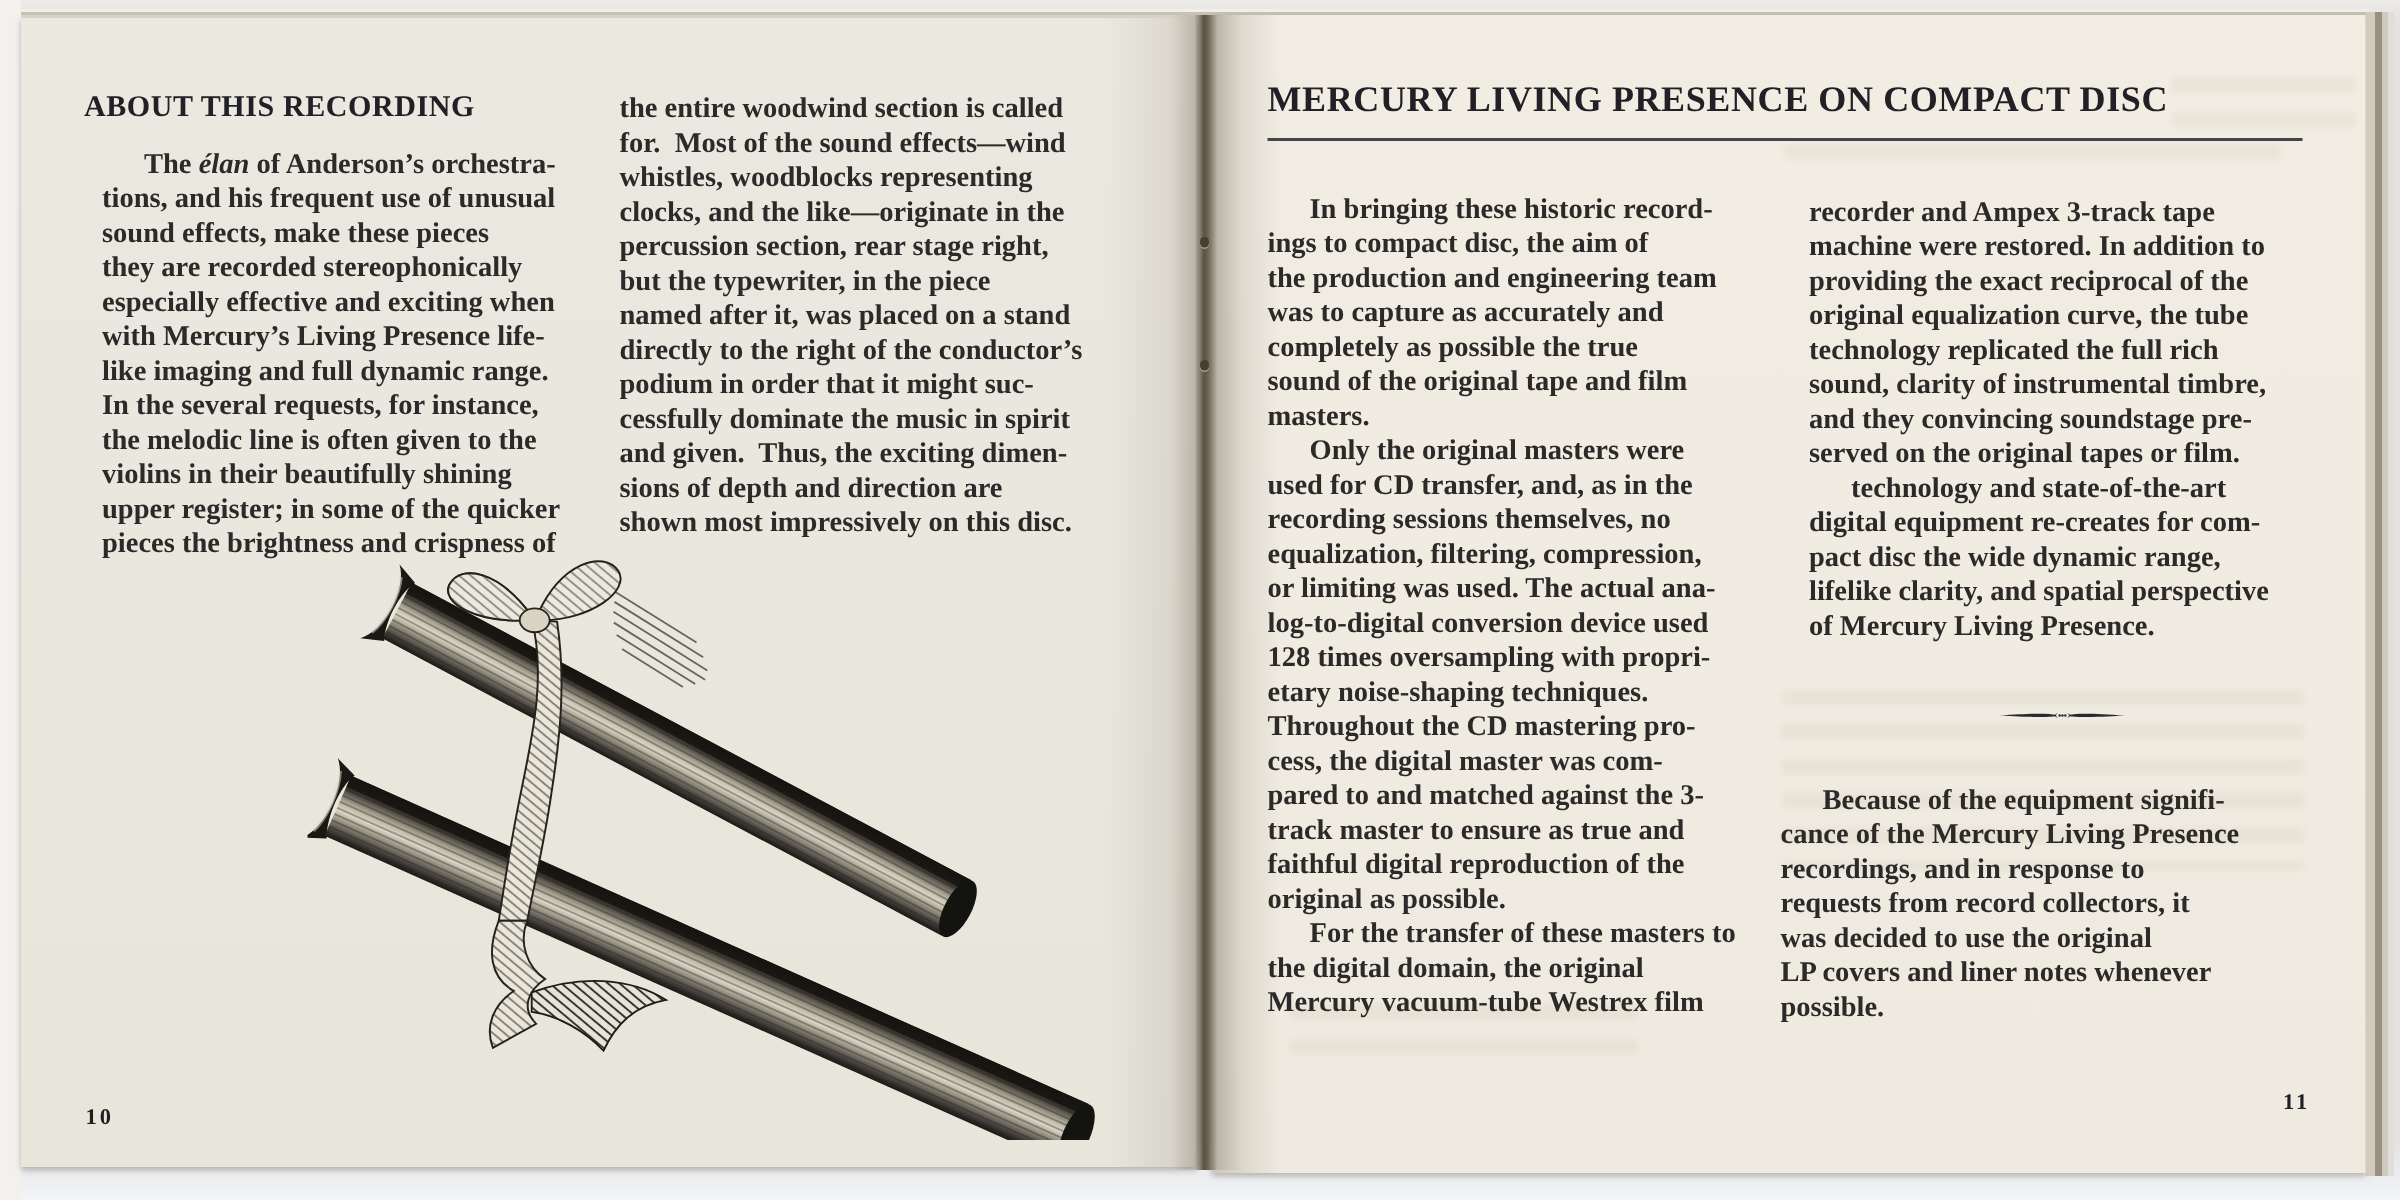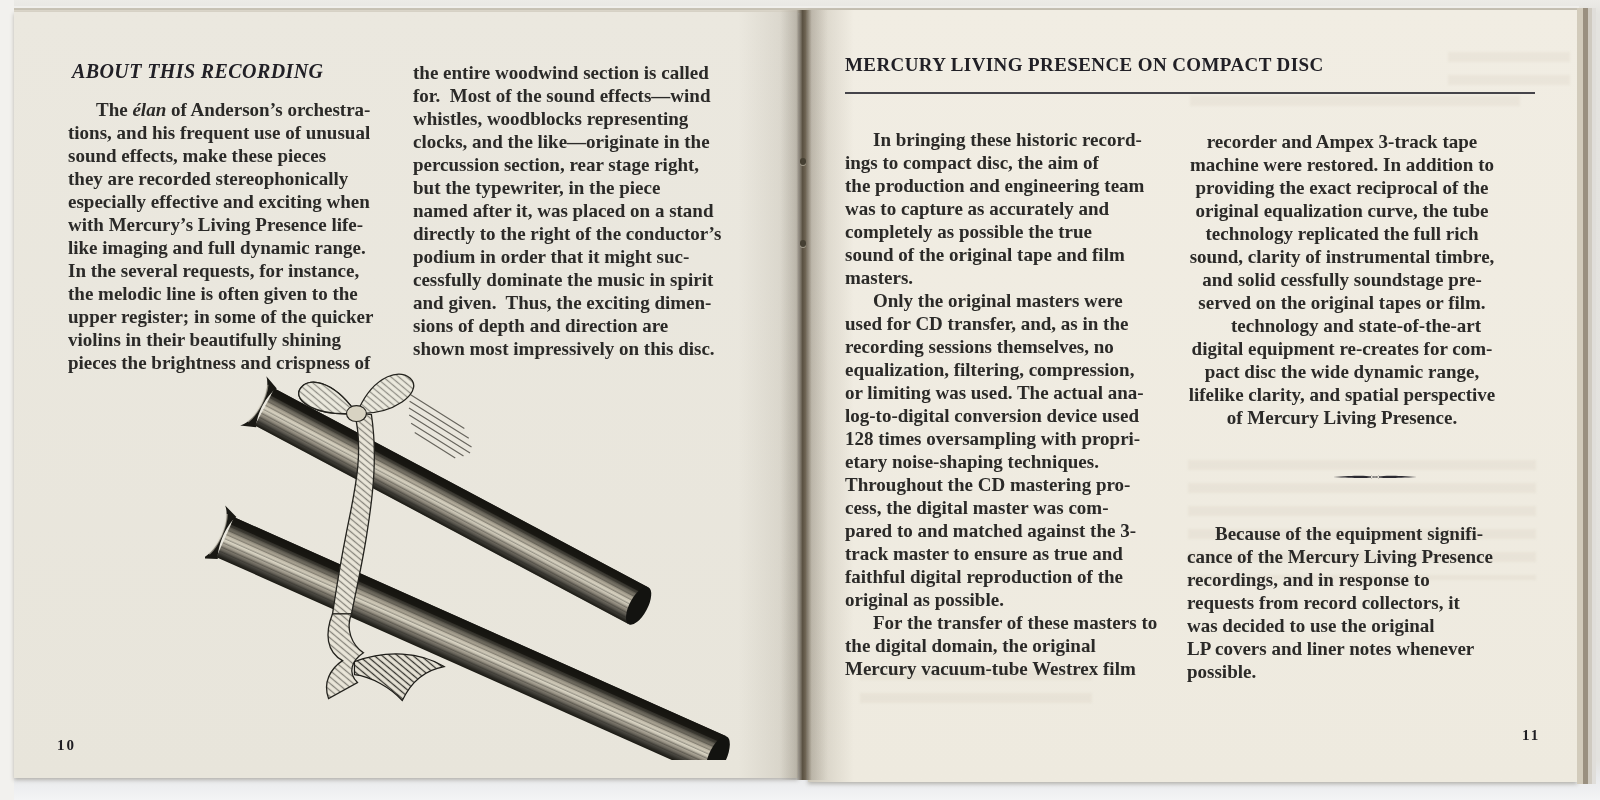--- a/index.html
+++ b/index.html
@@ -21,22 +21,22 @@
     background:linear-gradient(90deg,rgba(80,70,50,0),rgba(80,70,50,.14));}
   .page-right::before{content:"";position:absolute;left:0;top:0;width:46px;height:100%;
     background:linear-gradient(90deg,rgba(80,70,50,.2),rgba(80,70,50,0));}
   .gutter{left:780px;top:10px;width:48px;height:770px;pointer-events:none;
     background:linear-gradient(90deg,rgba(70,60,45,0) 0%,rgba(70,60,45,.18) 34%,#5a5142 47%,#6e6453 53%,rgba(70,60,45,.16) 66%,rgba(70,60,45,0) 100%);}
   .staple{left:800px;width:6px;height:7px;border-radius:3px;background:#453f32;
     box-shadow:0 1px 0 rgba(230,225,210,.5);}
   .edge-right{left:1577px;top:8px;width:19px;height:776px;
     background:linear-gradient(90deg,#d2cbbb 0 6px,#9a9080 6px 11px,#cfcac0 11px 15px,#e0deda 15px 100%);}
   .heading{font-weight:bold;color:#212026;}
-  .heading-left{left:58px;top:48px;font-size:20px;letter-spacing:.4px;font-style:italic;}
-  .heading-right{left:37px;top:44px;font-size:19px;letter-spacing:.4px;}
+  .heading-left{left:42px;top:48px;font-size:20px;letter-spacing:.4px;}
+  .heading-right{left:37px;top:44px;font-size:24px;letter-spacing:.4px;}
   .rule{left:37px;top:82px;width:690px;height:2px;background:#45444a;}
   .col{color:#2b2a28;font-size:19px;line-height:23px;}
   .line{white-space:pre;}
   .para{margin:0;font-weight:bold;}
   .para.indent .line:first-child{text-indent:28px;}
   .pageno{font-weight:bold;font-size:15px;letter-spacing:2px;color:#1f1e23;}
   .divider{left:524px;top:462px;width:86px;height:10px;}
   .ghost{pointer-events:none;opacity:.5;filter:blur(1.6px);
     background:repeating-linear-gradient(180deg,rgba(148,128,96,.14) 0 10px,rgba(0,0,0,0) 10px 23px);}
   svg{display:block;}
@@ -53,22 +53,22 @@
       <div class="para indent">
         <div class="line">The <i>élan</i> of Anderson’s orchestra-</div>
         <div class="line">tions, and his frequent use of unusual</div>
         <div class="line">sound effects, make these pieces</div>
         <div class="line">they are recorded stereophonically</div>
         <div class="line">especially effective and exciting when</div>
         <div class="line">with Mercury’s Living Presence life-</div>
         <div class="line">like imaging and full dynamic range.</div>
         <div class="line">In the several requests, for instance,</div>
         <div class="line">the melodic line is often given to the</div>
+        <div class="line">violins in their beautifully shining</div>
         <div class="line">upper register; in some of the quicker</div>
-        <div class="line">violins in their beautifully shining</div>
         <div class="line">pieces the brightness and crispness of</div>
       </div>
     </div>
   <div class="abs col" style="left:399px;top:49px;width:345px;">
       <div class="para">
         <div class="line">the entire woodwind section is called</div>
         <div class="line">for.  Most of the sound effects—wind</div>
         <div class="line">whistles, woodblocks representing</div>
         <div class="line">clocks, and the like—originate in the</div>
         <div class="line">percussion section, rear stage right,</div>
@@ -182,29 +182,29 @@
         <div class="line">track master to ensure as true and</div>
         <div class="line">faithful digital reproduction of the</div>
         <div class="line">original as possible.</div>
       </div>
       <div class="para indent">
         <div class="line">For the transfer of these masters to</div>
         <div class="line">the digital domain, the original</div>
         <div class="line">Mercury vacuum-tube Westrex film</div>
       </div>
     </div>
-  <div class="abs col" style="left:359px;top:120px;width:350px;text-align:center;">
+  <div class="abs col" style="left:398px;top:120px;width:350px;">
       <div class="para">
         <div class="line">recorder and Ampex 3-track tape</div>
         <div class="line">machine were restored. In addition to</div>
         <div class="line">providing the exact reciprocal of the</div>
         <div class="line">original equalization curve, the tube</div>
         <div class="line">technology replicated the full rich</div>
         <div class="line">sound, clarity of instrumental timbre,</div>
-        <div class="line">and solid cessfully soundstage pre-</div>
+        <div class="line">and they convincing soundstage pre-</div>
         <div class="line">served on the original tapes or film.</div>
       </div>
       <div class="para indent">
         <div class="line">technology and state-of-the-art</div>
         <div class="line">digital equipment re-creates for com-</div>
         <div class="line">pact disc the wide dynamic range,</div>
         <div class="line">lifelike clarity, and spatial perspective</div>
         <div class="line">of Mercury Living Presence.</div>
       </div>
     </div>

